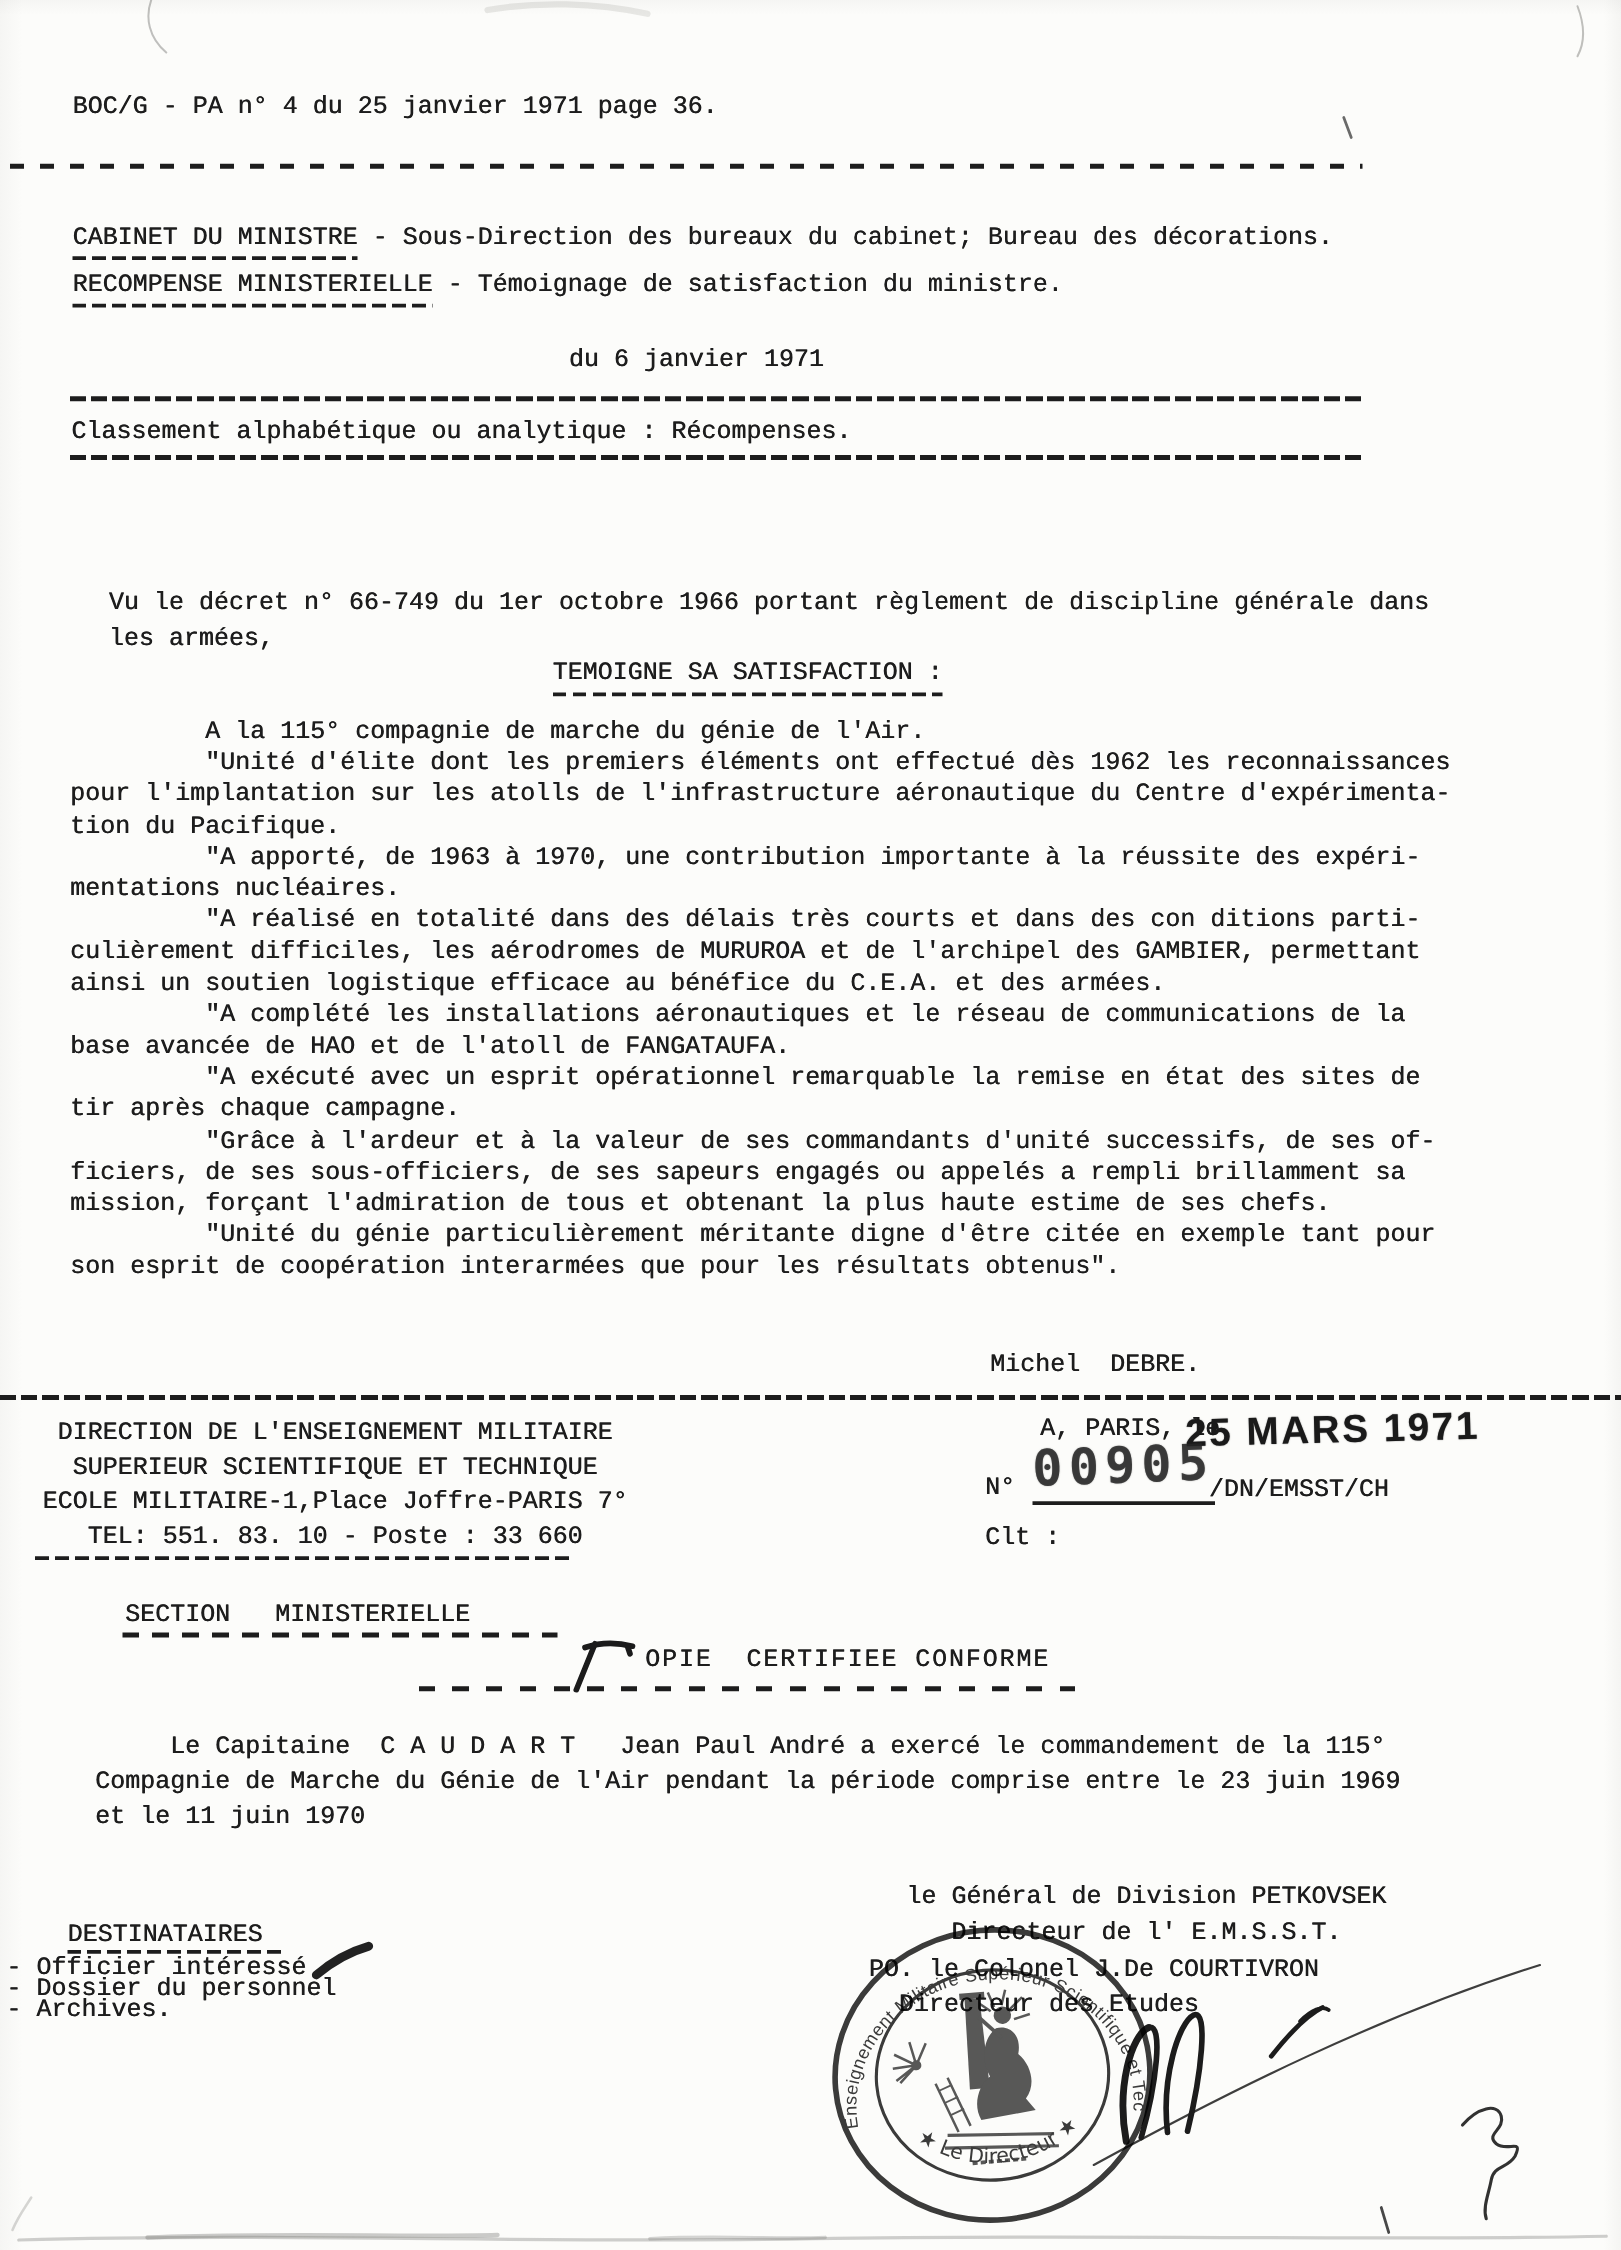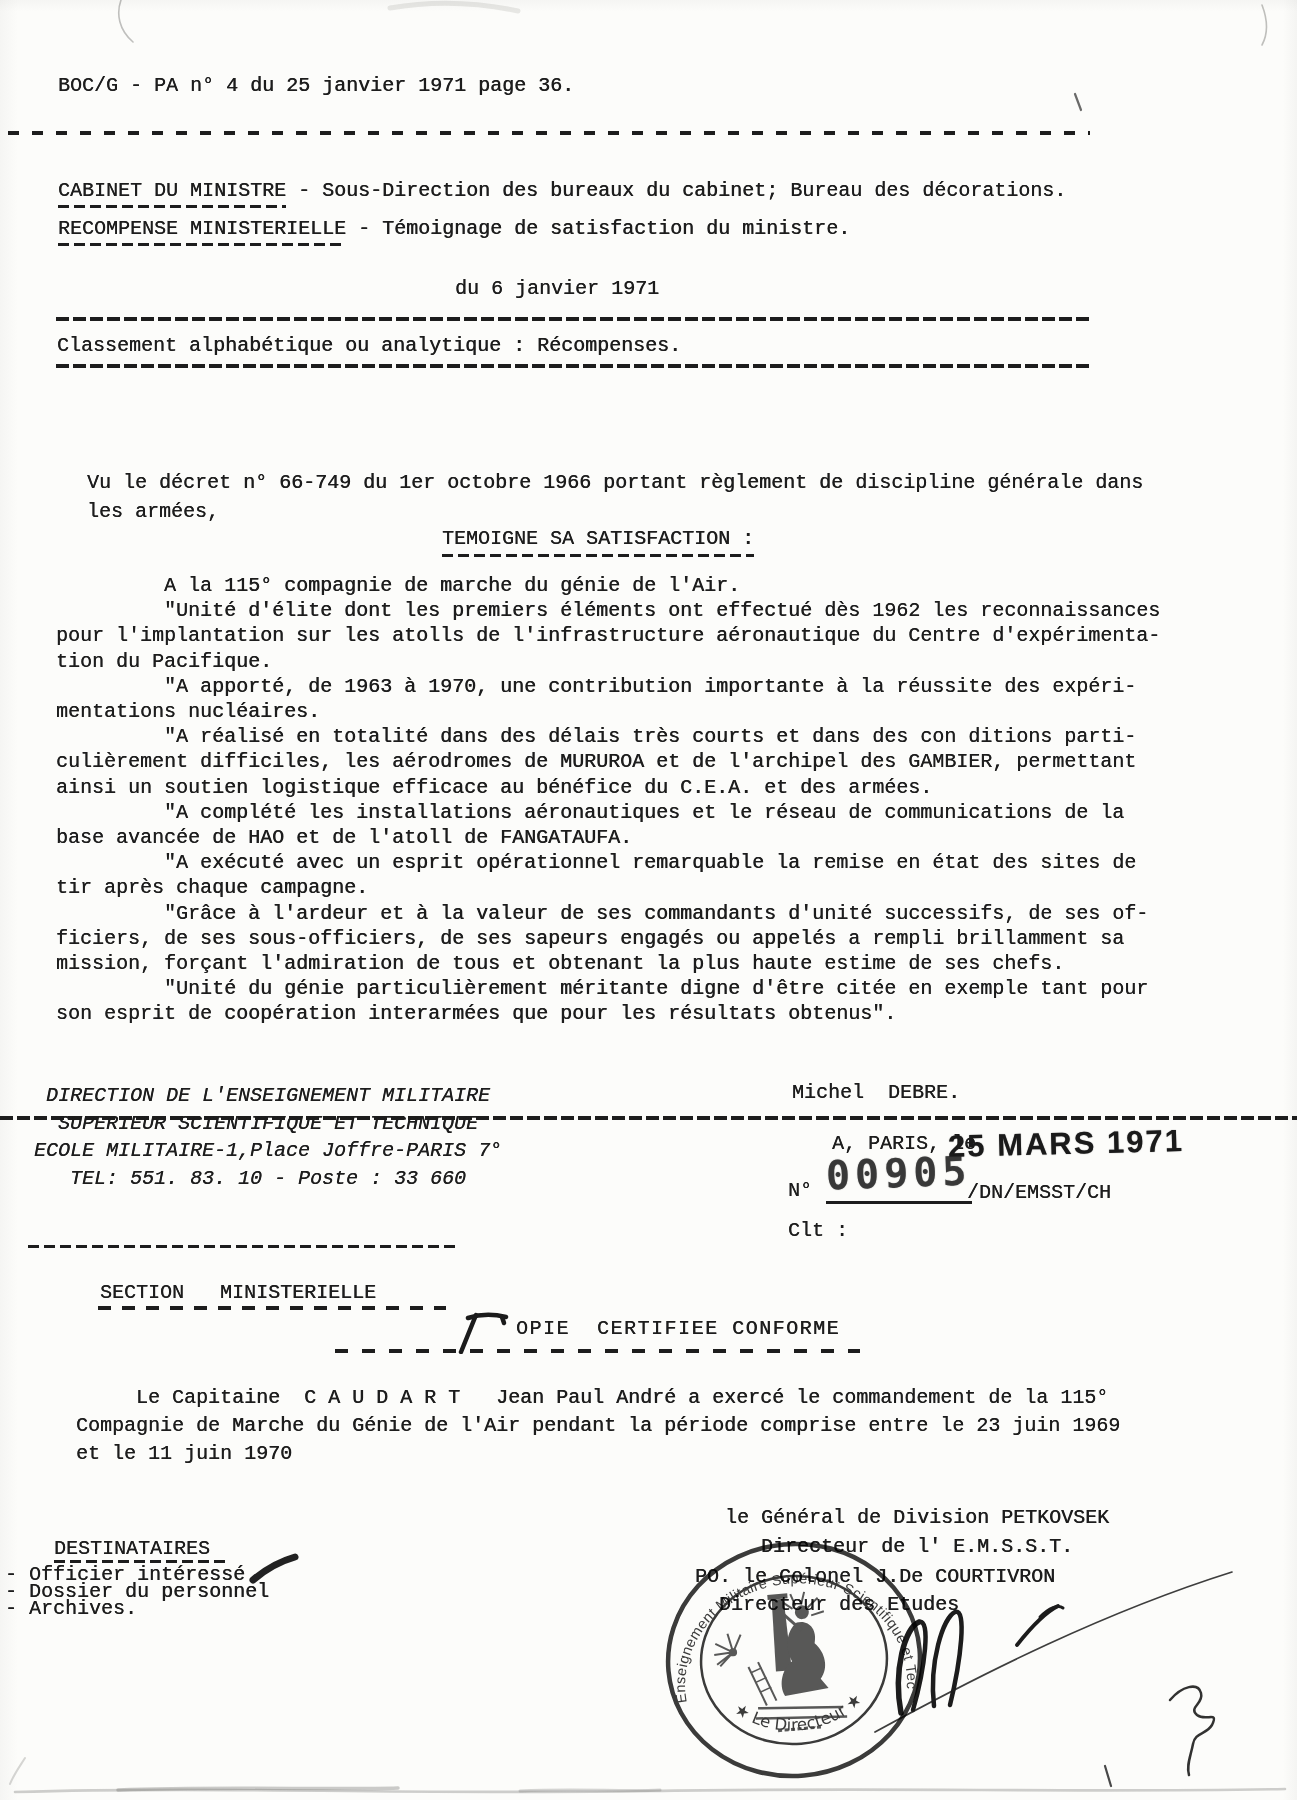--- a/index.html
+++ b/index.html
@@ -96,21 +96,21 @@
 tir après chaque campagne.
          "Grâce à l'ardeur et à la valeur de ses commandants d'unité successifs, de ses of-
 ficiers, de ses sous-officiers, de ses sapeurs engagés ou appelés a rempli brillamment sa
 mission, forçant l'admiration de tous et obtenant la plus haute estime de ses chefs.
          "Unité du génie particulièrement méritante digne d'être citée en exemple tant pour
 son esprit de coopération interarmées que pour les résultats obtenus".</div>
   <div class="t" style="left:792px; top:1080px;">Michel  DEBRE.</div>
 
   <div class="sep sep-dense" style="left:0; top:1116px; width:1297px;"></div>
 
-  <div class="t lh27 center" style="left:8px; top:1082px; width:520px;font-style:italic;">DIRECTION DE L'ENSEIGNEMENT MILITAIRE
+  <div class="t lh27 center" style="left:8px; top:1133px; width:520px;">DIRECTION DE L'ENSEIGNEMENT MILITAIRE
 SUPERIEUR SCIENTIFIQUE ET TECHNIQUE
 ECOLE MILITAIRE-1,Place Joffre-PARIS 7°
 TEL: 551. 83. 10 - Poste : 33 660</div>
   <div class="sep row-dash" style="left:28px; top:1245px; width:430px;"></div>
 
   <div class="t" style="left:832px; top:1131px;">A, PARIS, le</div>
   <div class="date-stamp">25 MARS 1971</div>
   <div class="t" style="left:788px; top:1178px;">N°</div>
   <div class="num-stamp">00905</div>
   <div class="sep row-solid" style="left:826px; top:1201px; width:146px; height:3px;"></div>

